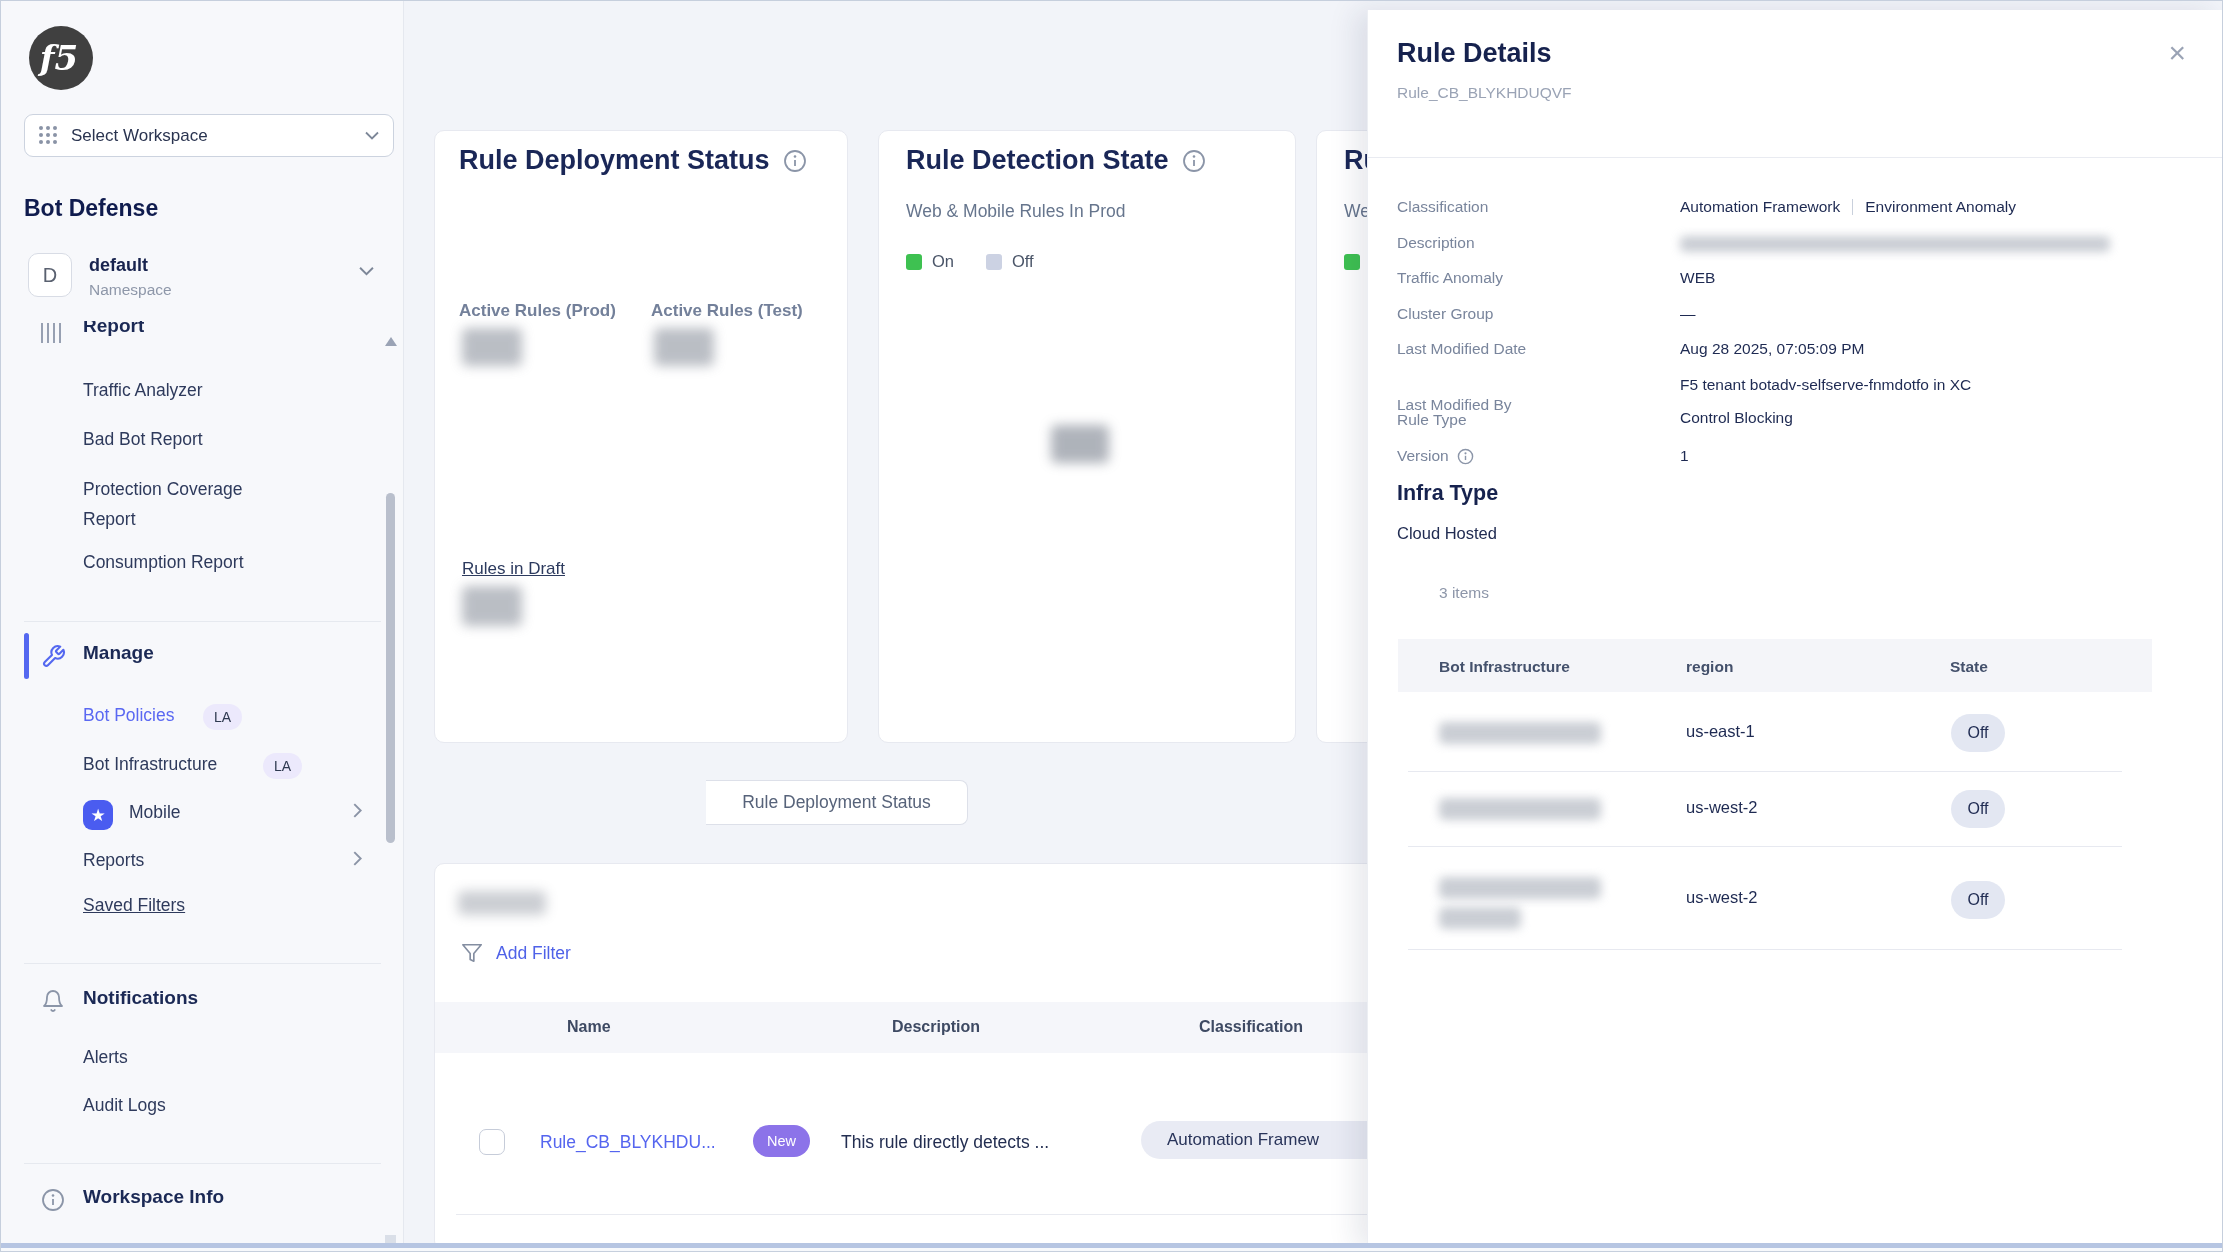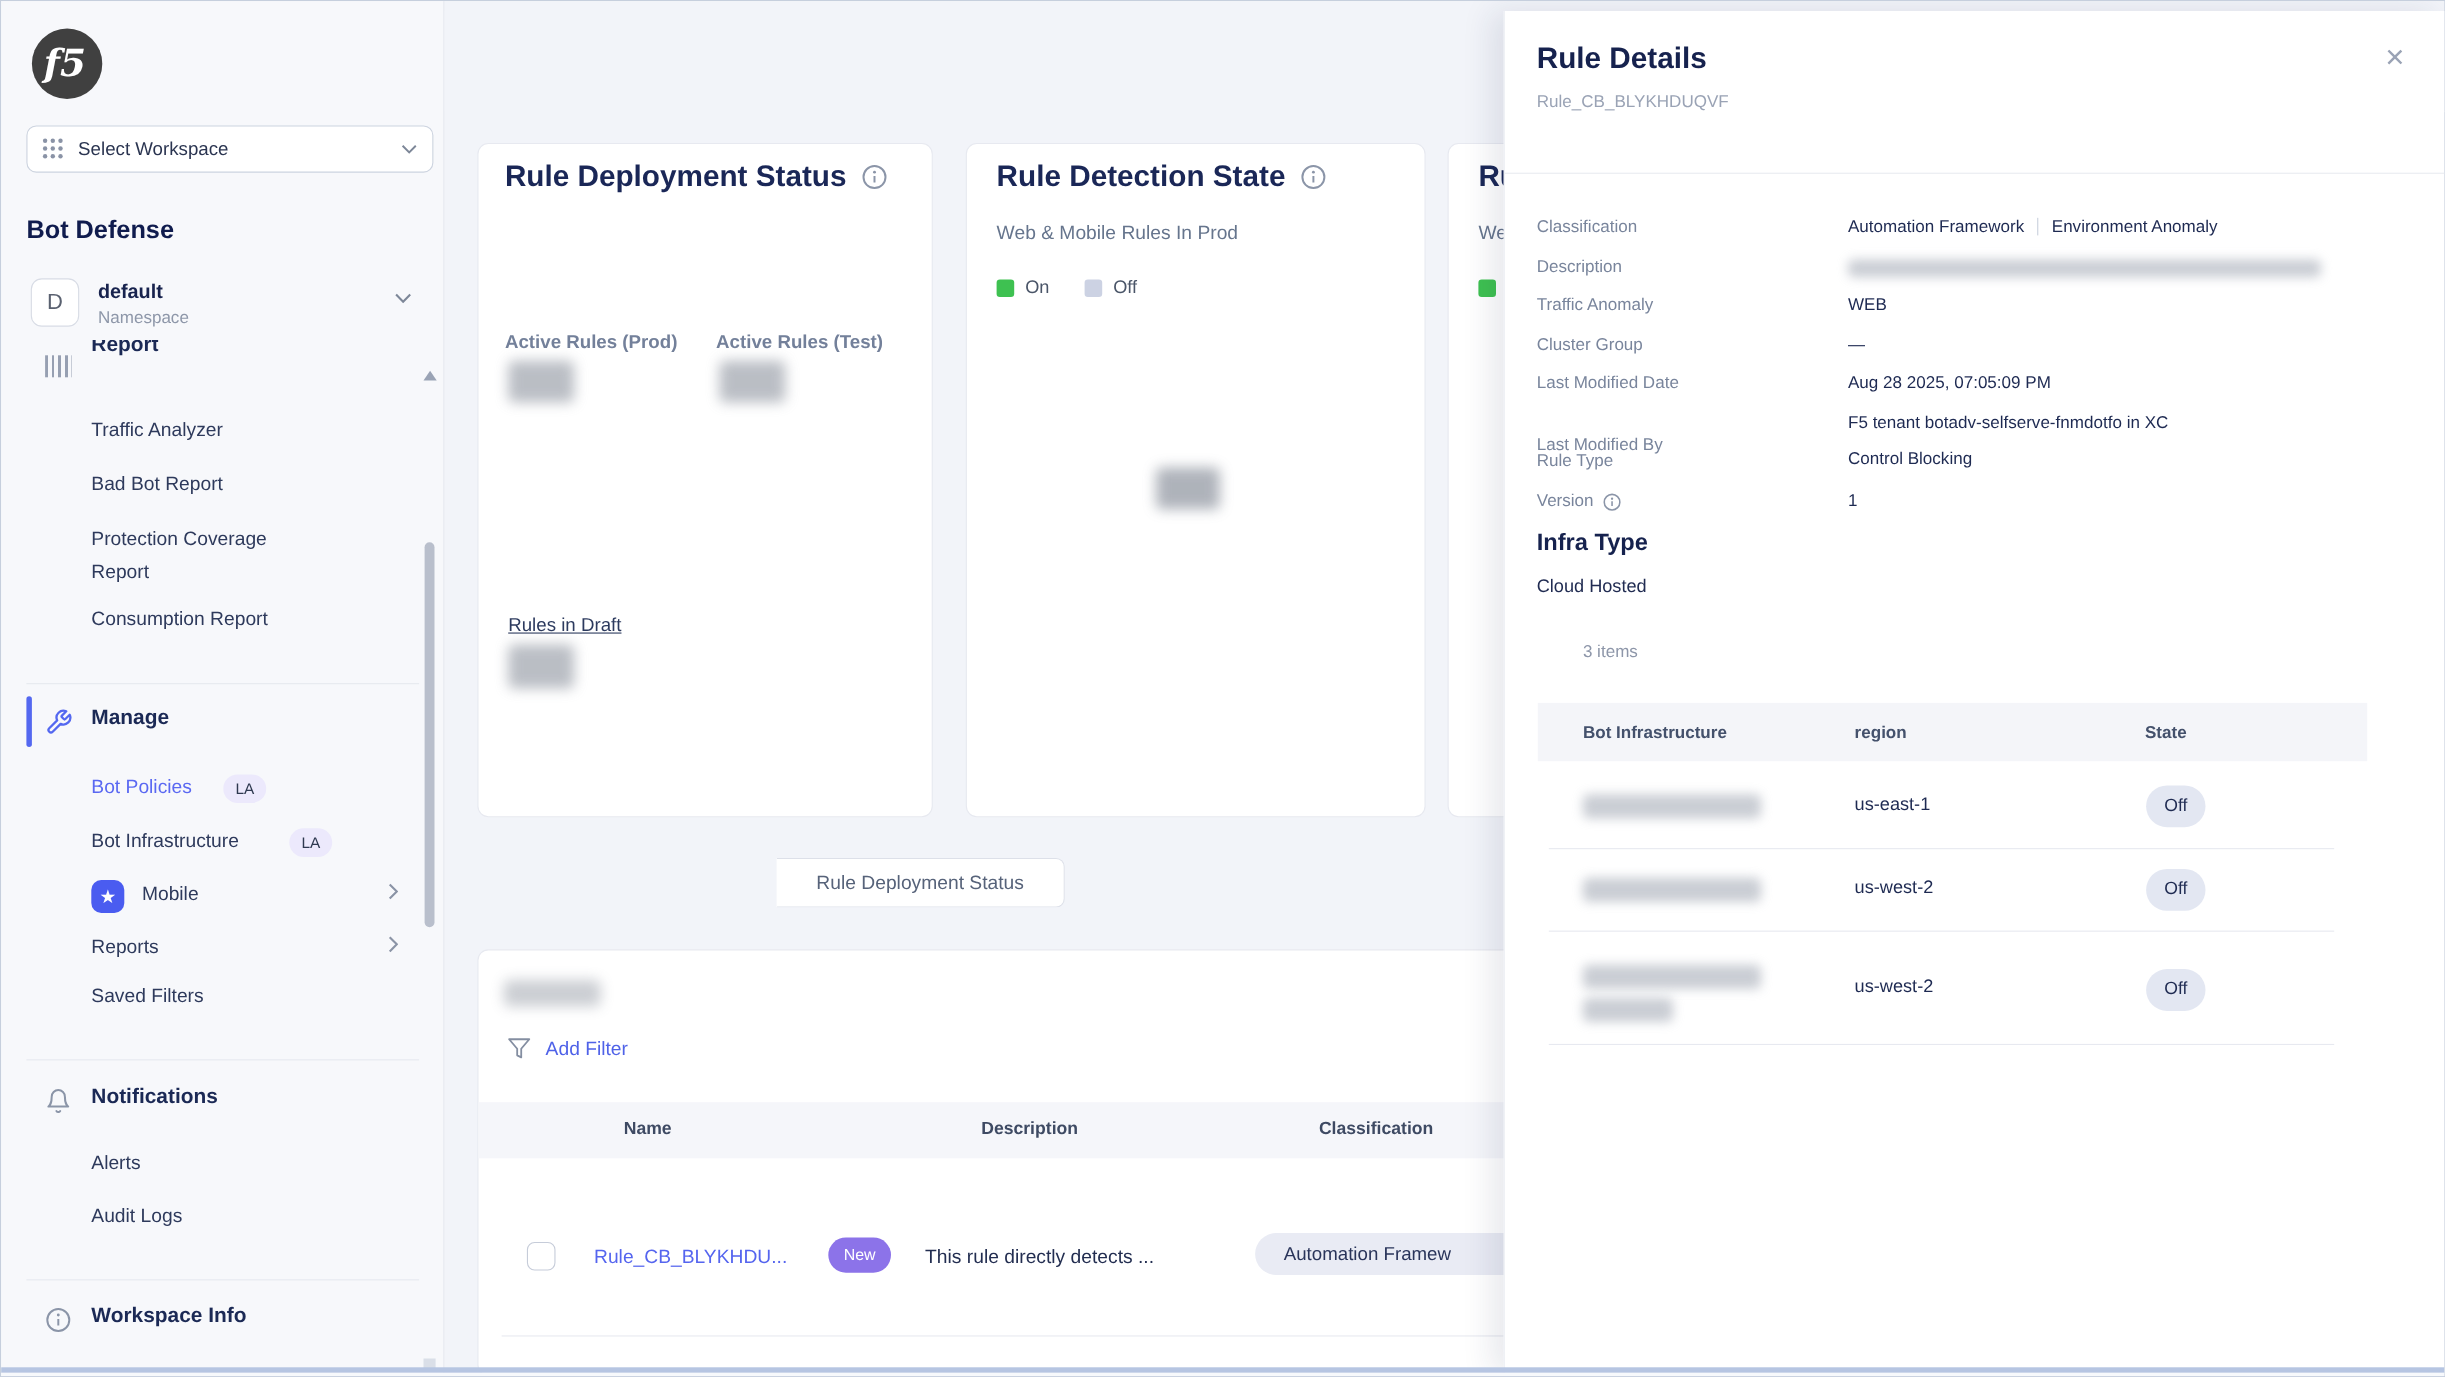--- a/index.html
+++ b/index.html
@@ -206,21 +206,21 @@
     <div class="abs product-title">Bot Defense</div>
 
     <div class="abs ns-avatar">D</div>
     <div class="abs ns-name">default</div>
     <div class="abs ns-type">Namespace</div>
     <svg class="abs" style="left:358px;top:265px;" width="15" height="10" viewBox="0 0 14 9">
       <polyline points="1,1.5 7,7.5 13,1.5" fill="none" stroke="#7d8798" stroke-width="1.8"></polyline>
     </svg>
 
     <div class="abs bars-icon" style="top:322px;"></div>
-    <div class="abs nav-section clip-top" style="top:308px;text-align:right;">
+    <div class="abs nav-section clip-top" style="top:320px;text-align:right;">
       <span>Report</span>
     </div>
     <div class="abs sb-up"></div>
 
     <div class="abs nav-item" style="top:379px;">Traffic Analyzer</div>
     <div class="abs nav-item" style="top:428px;">Bad Bot Report</div>
     <div class="abs nav-item" style="top:473px;width:210px;line-height:30px;">Protection Coverage Report</div>
     <div class="abs nav-item" style="top:551px;">Consumption Report</div>
 
     <div class="abs divider-s" style="top:620px;"></div>
@@ -237,21 +237,21 @@
 
     <div class="abs mobile-icon">★</div>
     <div class="abs nav-item" style="left:128px;top:801px;">Mobile</div>
     <svg class="abs" style="left:352px;top:802px;" width="9" height="15" viewBox="0 0 8 14">
       <polyline points="1,1 7,7 1,13" fill="none" stroke="#8b94a6" stroke-width="1.8"></polyline>
     </svg>
     <div class="abs nav-item" style="top:849px;">Reports</div>
     <svg class="abs" style="left:352px;top:850px;" width="9" height="15" viewBox="0 0 8 14">
       <polyline points="1,1 7,7 1,13" fill="none" stroke="#8b94a6" stroke-width="1.8"></polyline>
     </svg>
-    <div class="abs nav-item" style="top:894px;">Saved Filters</div>
+    <div class="abs nav-item" style="top:894px;text-decoration:underline;">Saved Filters</div>
 
     <div class="abs divider-s" style="top:962px;"></div>
     <svg class="abs" style="left:40px;top:988px;" width="24" height="24" viewBox="0 0 24 24">
       <path d="M18 8A6 6 0 0 0 6 8c0 7-3 9-3 9h18s-3-2-3-9" fill="none" stroke="#8b95a8" stroke-width="1.8" stroke-linejoin="round"></path>
       <path d="M13.73 21a2 2 0 0 1-3.46 0" fill="none" stroke="#8b95a8" stroke-width="1.8" stroke-linecap="round"></path>
     </svg>
     <div class="abs nav-section" style="top:986px;">Notifications</div>
     <div class="abs nav-item" style="top:1046px;">Alerts</div>
     <div class="abs nav-item" style="top:1094px;">Audit Logs</div>
 

